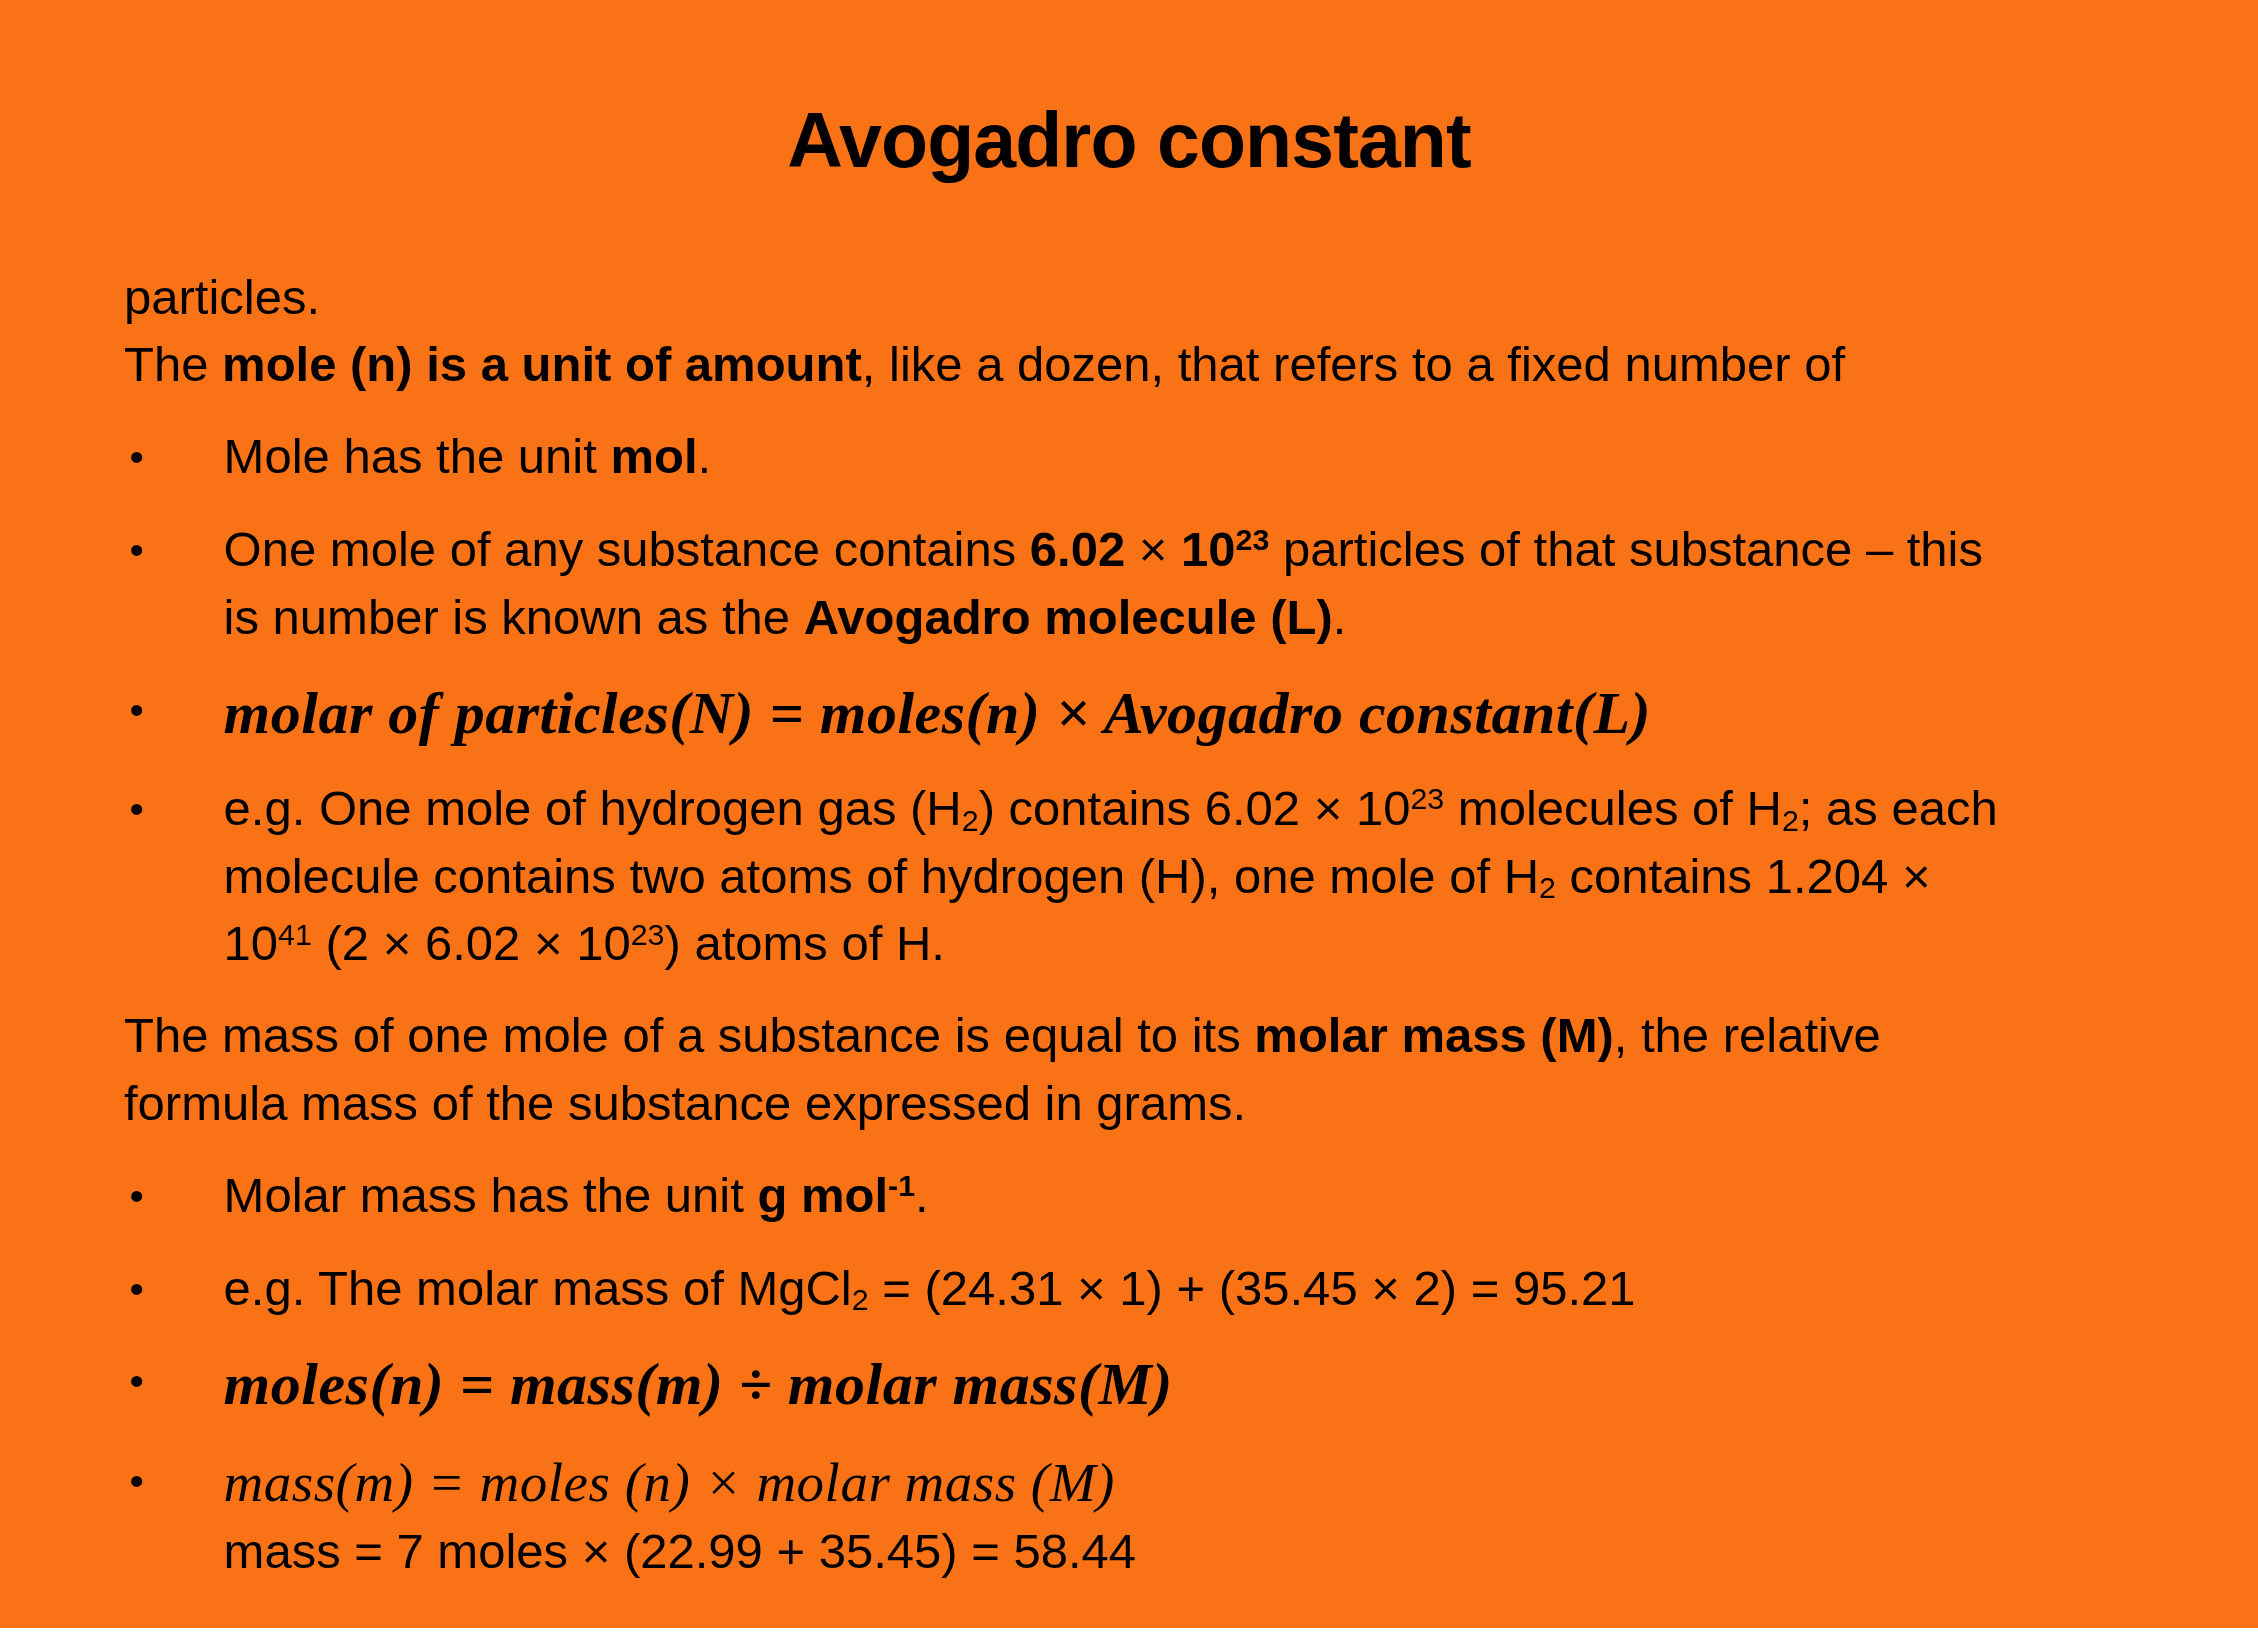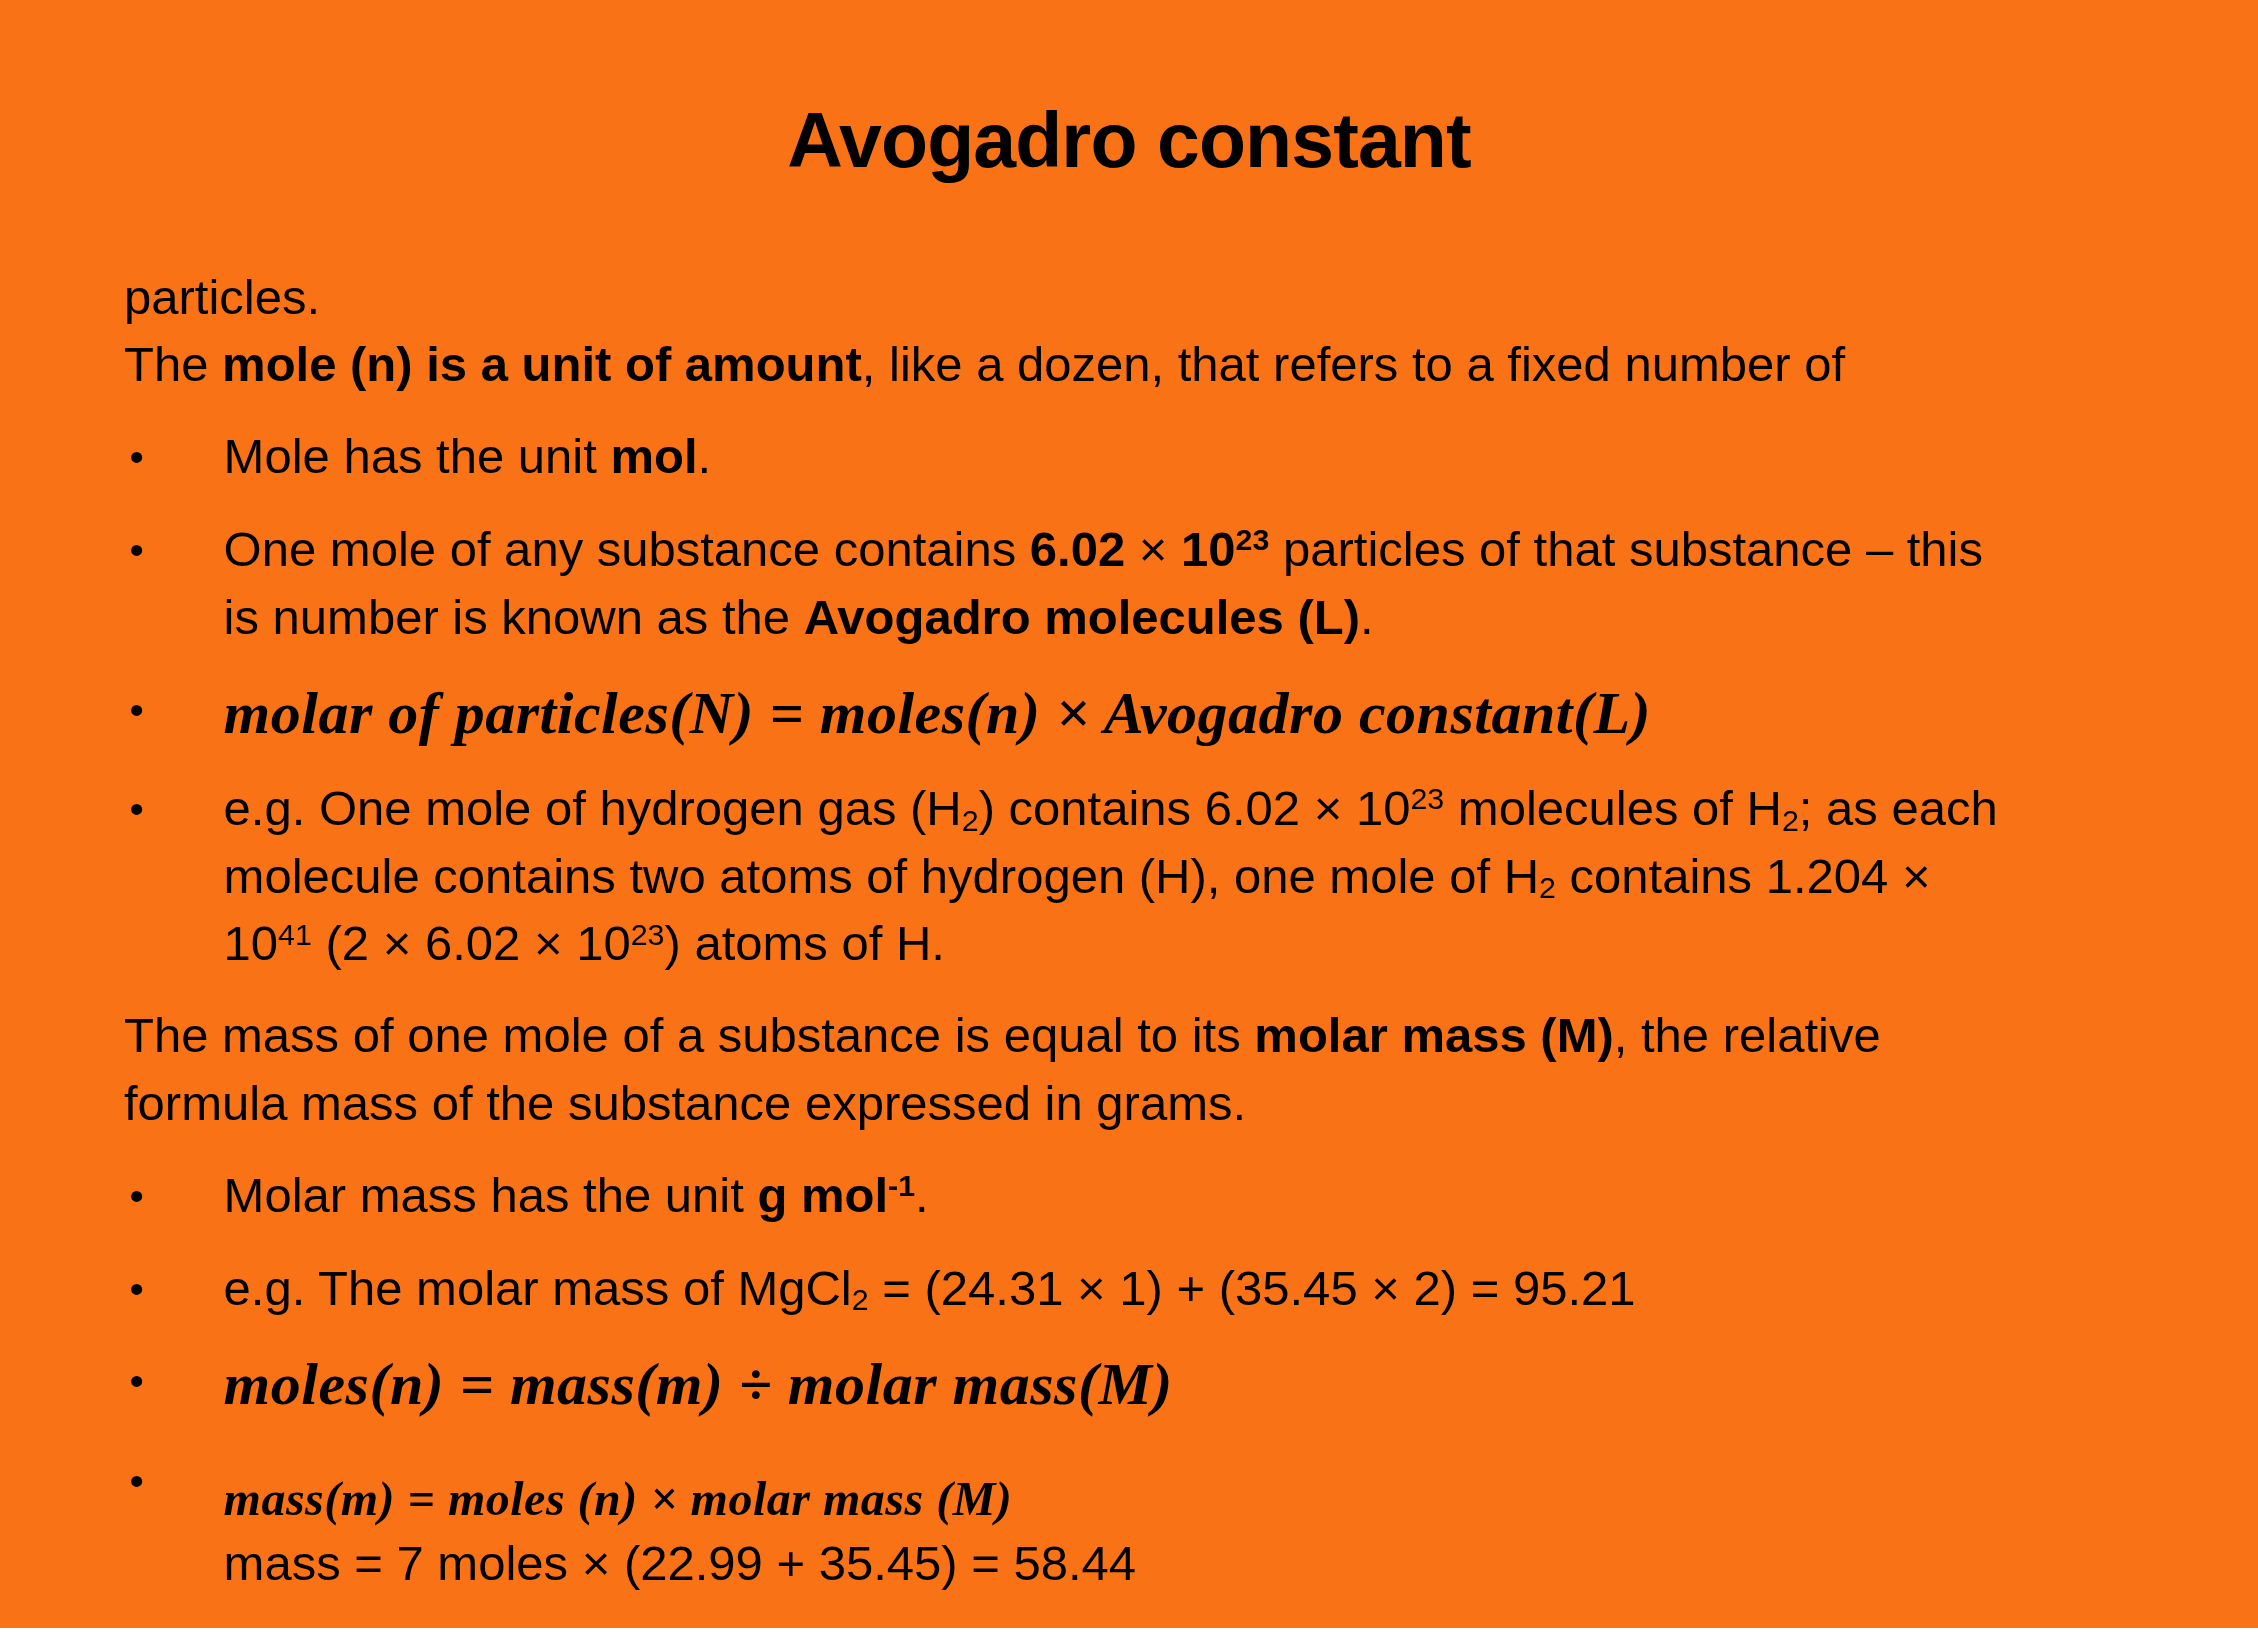--- a/index.html
+++ b/index.html
@@ -52,25 +52,24 @@
     font-family: "Liberation Serif", serif;
     font-style: italic;
     font-weight: 700;
     font-size: 60px;
     line-height: 1.25;
     letter-spacing: 0.5px;
   }
   .line.math {
     font-family: "Liberation Serif", serif;
     font-style: italic;
-    font-weight: 700;
-    font-size: 48px;
+    font-weight: 400;
+    font-size: 55px;
     line-height: 1.3;
     letter-spacing: 0.5px;
-    margin-top: 21px;
   }
   .b { font-weight: 700; }
   .sup {
     font-size: 0.62em;
     line-height: 0;
     position: relative;
     top: -0.52em;
   }
   .sub {
     font-size: 0.62em;
@@ -94,21 +93,21 @@
       <div class="block bullet">
         <span class="dot">•</span>
         <div class="lines">
           <div class="line"><span>Mole has the unit </span><span class="b">mol</span><span>.</span></div>
         </div>
       </div>
       <div class="block bullet">
         <span class="dot">•</span>
         <div class="lines">
           <div class="line"><span>One mole of any substance contains </span><span class="b">6.02</span><span> × </span><span class="b">10</span><span class="b sup">23</span><span> particles of that substance – this</span></div>
-          <div class="line"><span>is number is known as the </span><span class="b">Avogadro molecules (L)</span><span>.</span></div>
+          <div class="line"><span>is number is known as the </span><span class="b">Avogadro molecule (L)</span><span>.</span></div>
         </div>
       </div>
       <div class="block bullet">
         <span class="dot">•</span>
         <div class="lines">
           <div class="line math-bold"><span>molar of particles(N) = moles(n) × Avogadro constant(L)</span></div>
         </div>
       </div>
       <div class="block bullet">
         <span class="dot">•</span>

